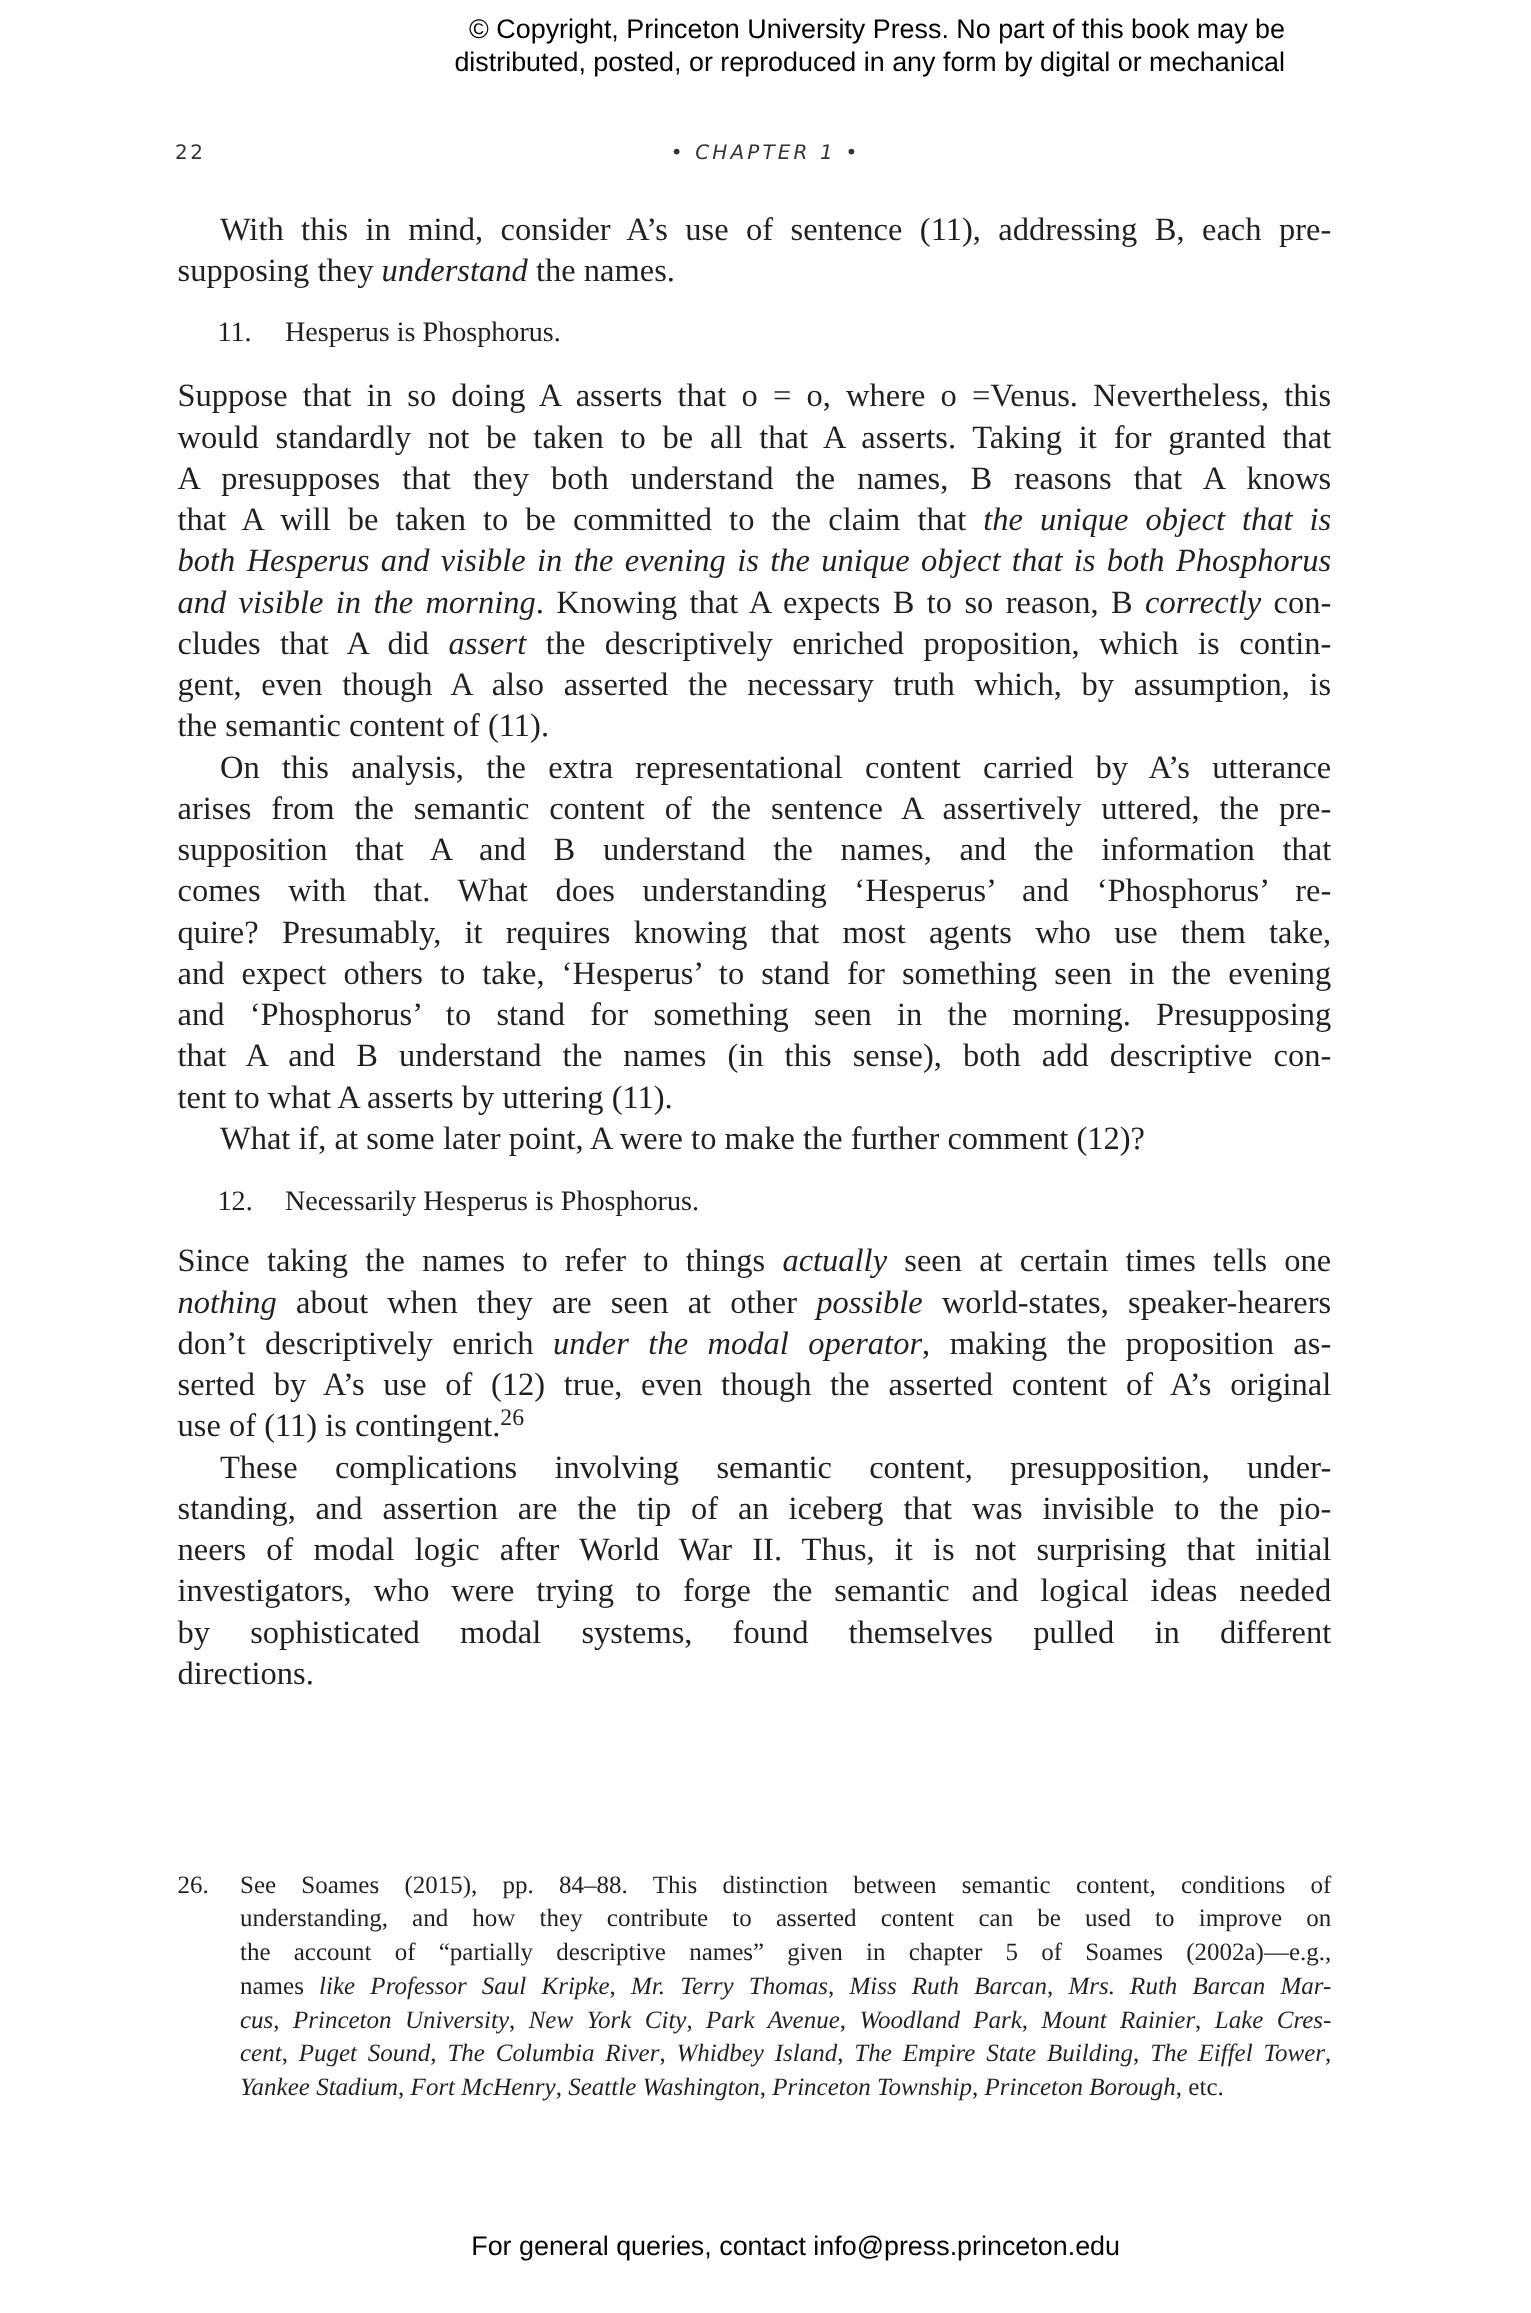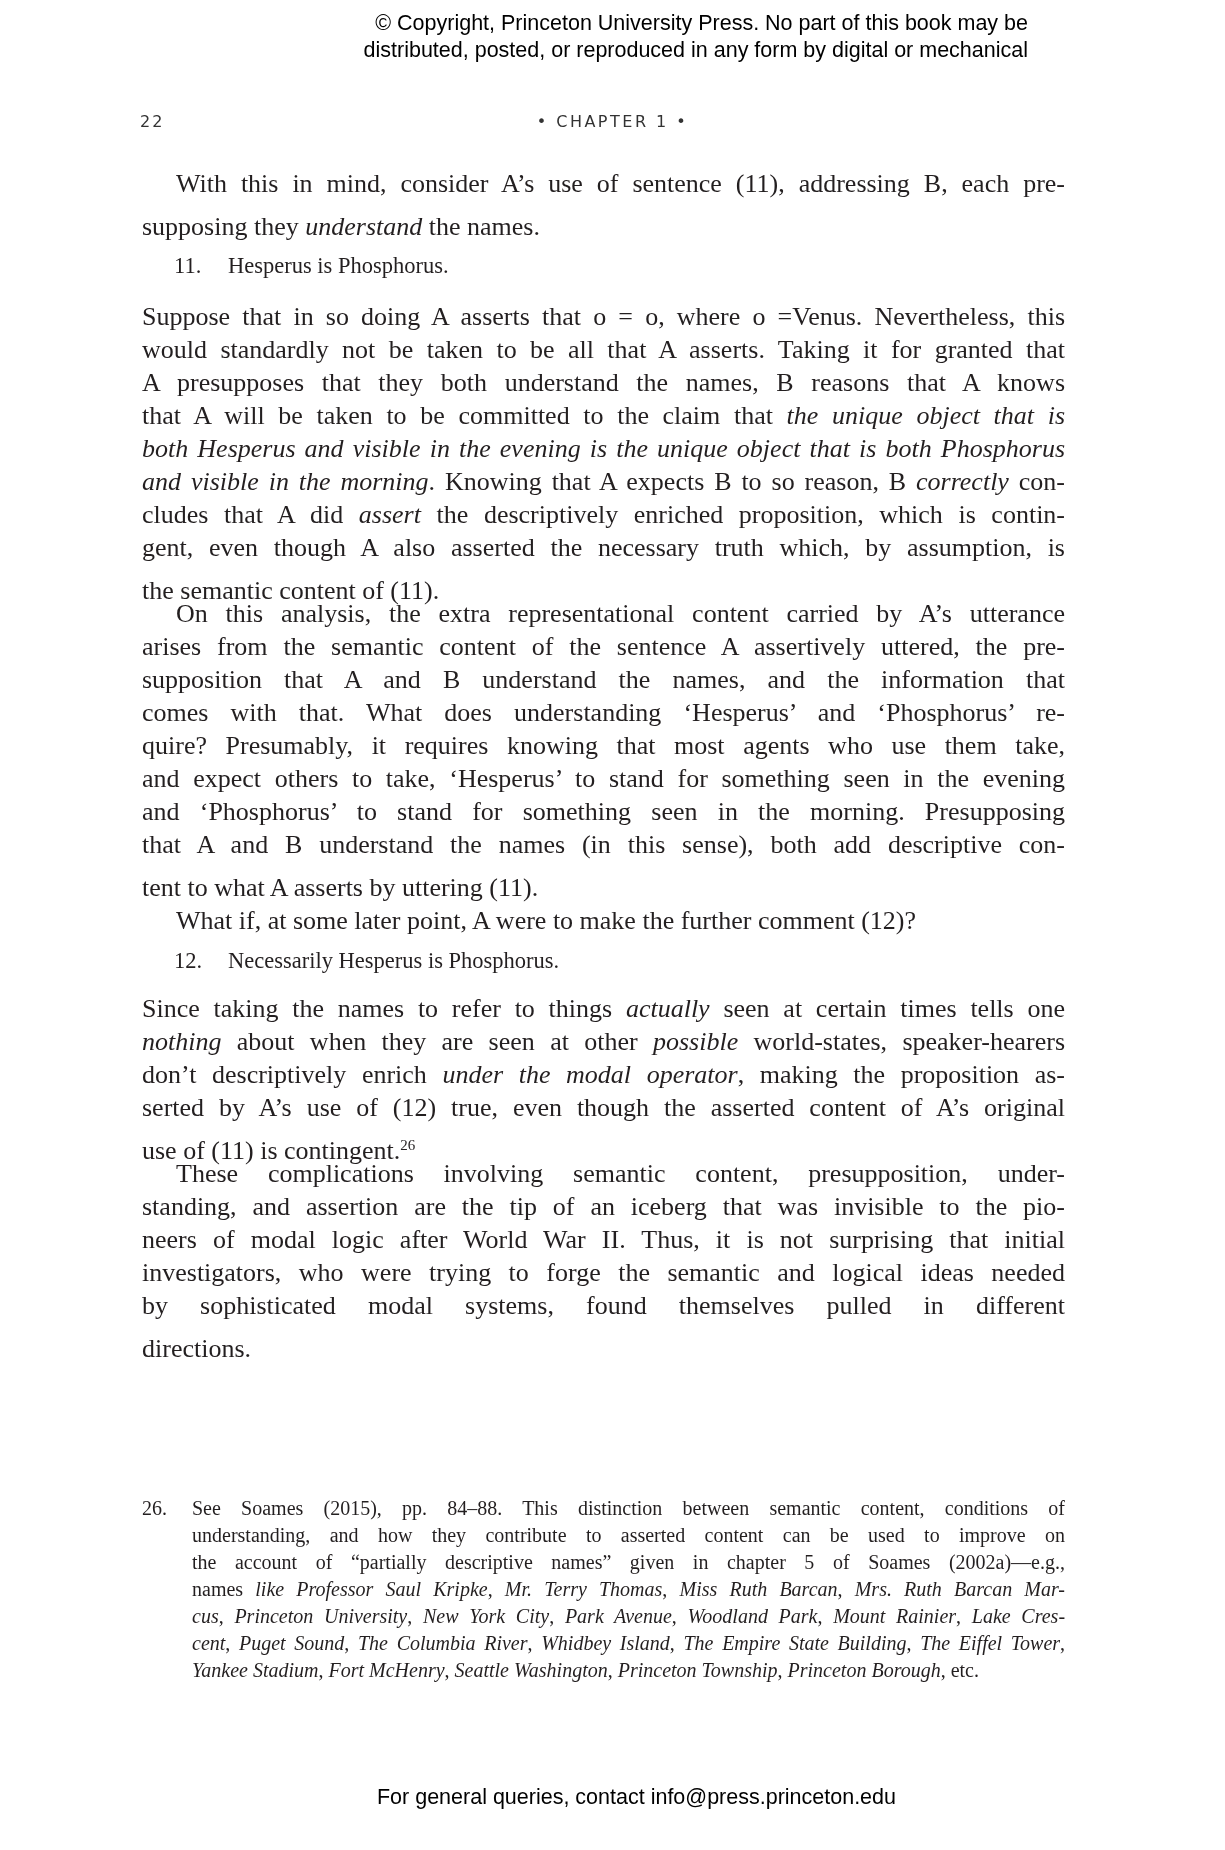--- a/index.html
+++ b/index.html
@@ -2,34 +2,34 @@
 <html><head>
 <meta charset="utf-8">
 <style>
   html, body { margin: 0; padding: 0; background: #ffffff; }
   body { width: 1225px; height: 1850px; position: relative; overflow: hidden; color: #231f20; }
   .sans { font-family: "Liberation Sans", "DejaVu Sans", sans-serif; color: #000; }
   .serif { font-family: "Liberation Serif", "DejaVu Serif", serif; }
   .copyright { position: absolute; left: 268px; top: 10px; width: 760px; font-size: 21.5px; line-height: 26.5px; }
   .copyright div { white-space: nowrap; text-align: right; }
   .page-num { position: absolute; left: 140px; top: 112px; font-size: 16px; letter-spacing: 2px; color: #333; font-family: "DejaVu Sans", sans-serif; }
-  .running-head { position: absolute; left: 0; width: 1225px; top: 112px; text-align: center; font-size: 16px; letter-spacing: 2.5px; color: #333; font-family: "DejaVu Sans", sans-serif; }
+  .running-head { position: absolute; left: 0; width: 1225px; top: 112px; text-align: center; font-size: 16px; letter-spacing: 2.5px; color: #333; font-family: "DejaVu Sans", sans-serif; font-style: italic; }
   .line { position: absolute; left: 142px; width: 923px; font-size: 26px; line-height: 33px; height: 33px; white-space: nowrap; text-align: justify; text-align-last: justify; }
-  .line.last { text-align-last: left; margin-top: 10px; }
+  .line.last { text-align-last: left; }
   .line.indent { left: 176px; width: 889px; }
   .ex { position: absolute; font-size: 22.5px; line-height: 30px; white-space: nowrap; text-align: center; }
   .ex-num { left: 174px; }
   .ex-text { left: 228px; }
   .fn { position: absolute; font-size: 20px; line-height: 27px; height: 27px; white-space: nowrap; text-align: justify; text-align-last: justify; }
   .fn-body { left: 192px; width: 873px; }
   .fn-body.last { text-align-last: left; }
   .fn-num { left: 142px; }
   .footer { position: absolute; left: 0; width: 1225px; top: 1783px; text-align: center; font-size: 21.5px; line-height: 28px; padding-left: 24px; }
   em { font-style: italic; }
-  sup { font-size: 15px; line-height: 0; vertical-align: 9px; }
+  sup { font-size: 19px; line-height: 0; vertical-align: 9px; }
 </style>
 </head>
 <body>
 
 <div class="copyright sans">
   <div>© Copyright, Princeton University Press. No part of this book may be</div>
   <div>distributed, posted, or reproduced in any form by digital or mechanical</div>
 </div>
 
 <div class="page-num">22</div>

